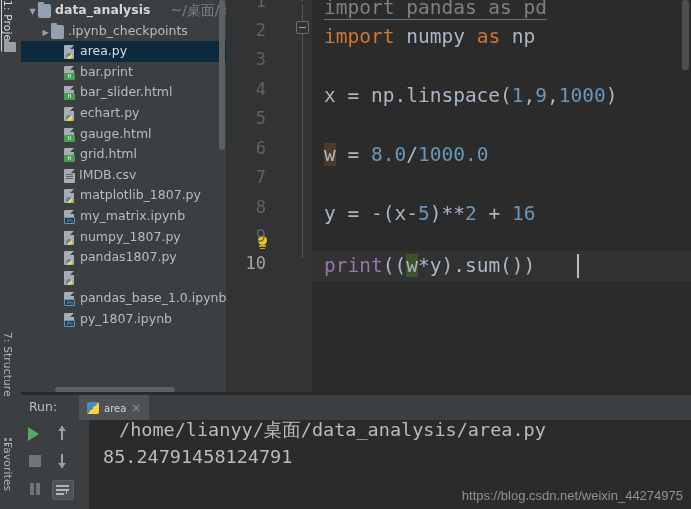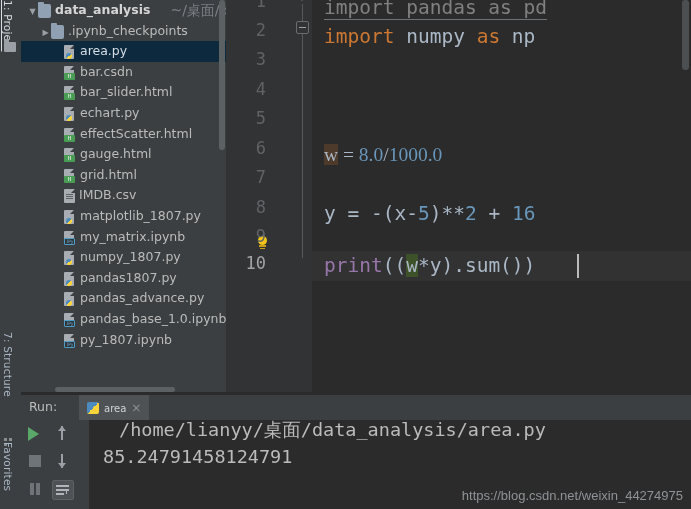--- a/index.html
+++ b/index.html
@@ -284,32 +284,31 @@
     <div class="vtab vt-favorites">
       <span>Favorites</span>
     </div>
   </div>
 
   <div class="tree">
     <div id="tree-rows">
         <div class="row"><span style="display:inline-block;width:6px"></span><span class="arrow">▼</span><span class="ficon ic-folder"></span><span class="fname" style="font-weight:bold;color:#d5d5d5;">data_analysis</span><span class="tree-path">~/桌面/data</span></div>
         <div class="row"><span style="display:inline-block;width:19px"></span><span class="arrow">▶</span><span class="ficon ic-folder"></span><span class="fname" style="">.ipynb_checkpoints</span></div>
         <div class="row sel"><span style="display:inline-block;width:32px"></span><span class="arrow"></span><span class="ficon ic-py"><span class="pg"></span><span class="pb"></span></span><span class="fname" style="">area.py</span></div>
-        <div class="row"><span style="display:inline-block;width:32px"></span><span class="arrow"></span><span class="ficon ic-html"><span class="pg"></span><span class="tag">H</span></span><span class="fname" style="">bar.csdn</span></div>
+        <div class="row"><span style="display:inline-block;width:32px"></span><span class="arrow"></span><span class="ficon ic-html"><span class="pg"></span><span class="tag">H</span></span><span class="fname" style="">bar.print</span></div>
         <div class="row"><span style="display:inline-block;width:32px"></span><span class="arrow"></span><span class="ficon ic-html"><span class="pg"></span><span class="tag">H</span></span><span class="fname" style="">bar_slider.html</span></div>
         <div class="row"><span style="display:inline-block;width:32px"></span><span class="arrow"></span><span class="ficon ic-py"><span class="pg"></span><span class="pb"></span></span><span class="fname" style="">echart.py</span></div>
-        <div class="row"><span style="display:inline-block;width:32px"></span><span class="arrow"></span><span class="ficon ic-html"><span class="pg"></span><span class="tag">H</span></span><span class="fname" style="">effectScatter.html</span></div>
         <div class="row"><span style="display:inline-block;width:32px"></span><span class="arrow"></span><span class="ficon ic-html"><span class="pg"></span><span class="tag">H</span></span><span class="fname" style="">gauge.html</span></div>
         <div class="row"><span style="display:inline-block;width:32px"></span><span class="arrow"></span><span class="ficon ic-html"><span class="pg"></span><span class="tag">H</span></span><span class="fname" style="">grid.html</span></div>
         <div class="row"><span style="display:inline-block;width:32px"></span><span class="arrow"></span><span class="ficon ic-csv"></span><span class="fname" style="">IMDB.csv</span></div>
         <div class="row"><span style="display:inline-block;width:32px"></span><span class="arrow"></span><span class="ficon ic-py"><span class="pg"></span><span class="pb"></span></span><span class="fname" style="">matplotlib_1807.py</span></div>
         <div class="row"><span style="display:inline-block;width:32px"></span><span class="arrow"></span><span class="ficon ic-nb"><span class="pg"></span><span class="tag">IPy</span></span><span class="fname" style="">my_matrix.ipynb</span></div>
         <div class="row"><span style="display:inline-block;width:32px"></span><span class="arrow"></span><span class="ficon ic-py"><span class="pg"></span><span class="pb"></span></span><span class="fname" style="">numpy_1807.py</span></div>
         <div class="row"><span style="display:inline-block;width:32px"></span><span class="arrow"></span><span class="ficon ic-py"><span class="pg"></span><span class="pb"></span></span><span class="fname" style="">pandas1807.py</span></div>
-        <div class="row"><span style="display:inline-block;width:32px"></span><span class="arrow"></span><span class="ficon ic-py"><span class="pg"></span><span class="pb"></span></span><span class="fname" style="">pandas_advance.py</span></div>
+        <div class="row"><span style="display:inline-block;width:32px"></span><span class="arrow"></span><span class="ficon ic-py"><span class="pg"></span><span class="pb"></span></span></div>
         <div class="row"><span style="display:inline-block;width:32px"></span><span class="arrow"></span><span class="ficon ic-nb"><span class="pg"></span><span class="tag">IPy</span></span><span class="fname" style="">pandas_base_1.0.ipynb</span></div>
         <div class="row"><span style="display:inline-block;width:32px"></span><span class="arrow"></span><span class="ficon ic-nb"><span class="pg"></span><span class="tag">IPy</span></span><span class="fname" style="">py_1807.ipynb</span></div>
       </div>
     <div class="tree-scroll"></div>
     <div class="tree-hscroll"></div>
   </div>
 
   <div class="editor">
     <div class="curline-bg" style="top:251px;"></div>
 
@@ -334,22 +333,23 @@
           <div class="ln" style="top: 226px;">9</div>
           <div class="ln cur" style="top: 253px;">10</div>
         </div>
     </div>
 
     <div class="code">
       <div class="cline" style="top:-7px;"><span class="gray sq-gray">import pandas as pd</span></div>
 
       <div class="cline" style="top:22px;text-align:right;"><span class="k">import</span><span> numpy </span><span class="k">as</span><span> np</span></div>
 
-
-      <div class="cline" style="top:140px;font-family:Liberation Serif, serif;"><span class="hl-w">w</span><span> = </span><span class="num">8.0</span><span>/</span><span class="num">1000.0</span></div>
+      <div class="cline" style="top:81px;"><span>x = np.linspace(</span><span class="num">1</span><span class="sq">,</span><span class="num">9</span><span class="sq">,</span><span class="num">1000</span><span>)</span></div>
+
+      <div class="cline" style="top:140px;"><span class="hl-w">w</span><span> = </span><span class="num">8.0</span><span>/</span><span class="num">1000.0</span></div>
 
       <div class="cline" style="top:199px;"><span>y = -(x-</span><span class="num">5</span><span>)**</span><span class="num">2</span><span> + </span><span class="num">16</span></div>
 
       <div class="cline" style="top:251px;"><span class="pur">print</span><span>((</span><span class="hl-g">w</span><span>*y).sum()</span><span class="sq">)</span></div>
 
       <div class="cursor" style="left:265px;top:254px;"></div>
     </div>
 
     <div class="edit-scroll"></div>
 

